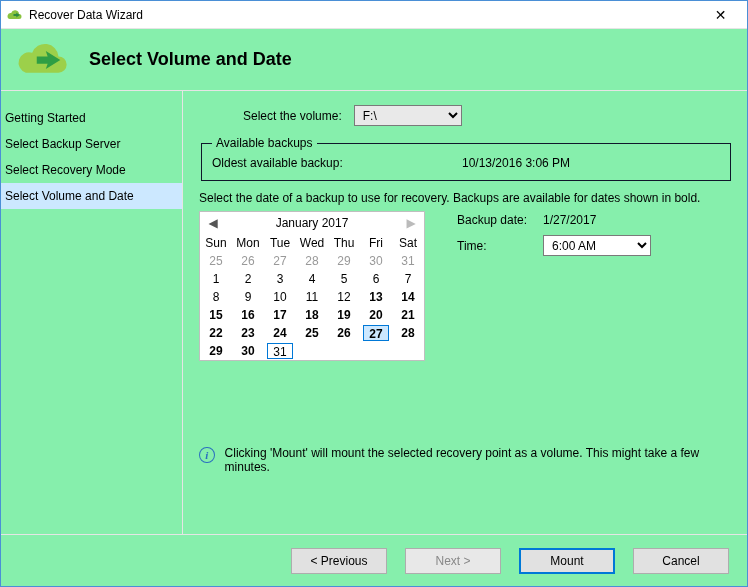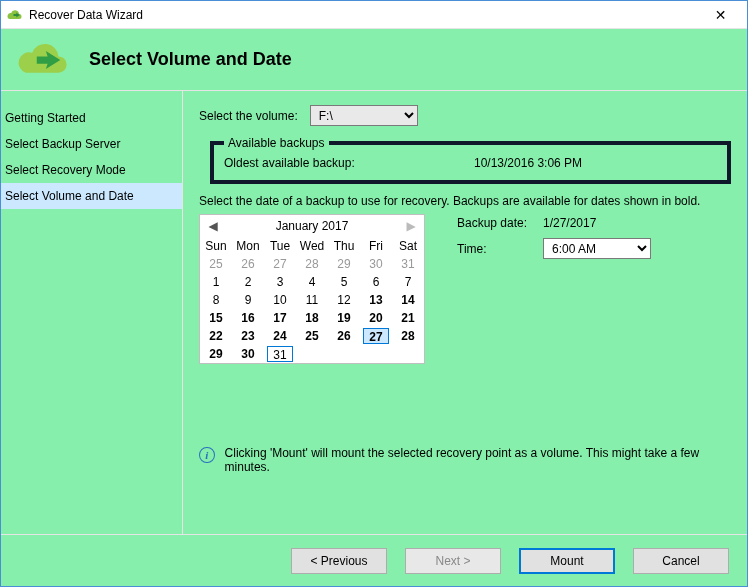--- a/index.html
+++ b/index.html
@@ -59,32 +59,32 @@
   }
   .sidebar .nav-item.selected {
     background: #cce8ff;
   }
   .main {
     flex:1;
     padding: 14px 16px 0 16px;
     position:relative;
   }
   .volume-row { display:flex; align-items:center; gap:12px; margin-bottom:10px;}
-  .volume-row label { font-size:12px; }
+  .volume-row label { font-size:12px;margin-left:44px; }
   .combo {
     font: inherit;
     height: 21px;
     width: 108px;
     border:1px solid #7a7a7a;
     background:#e9e9e9;
     padding: 1px 4px;
   }
   fieldset.available {
-    border:4px solid #0f172a;
-    margin:0 0 10px 11px;
+    border:1px solid #0f172a;
+    margin:0 0 10px 2px;
     padding: 4px 10px 8px 10px;
   }
   fieldset.available legend { font-size:12px; padding:0 4px; }
   .kv-row { display:flex; margin:2px 0; }
   .kv-row .k { width:250px; }
   .instr { margin: 2px 0 6px 0; }
   .date-area {
     display:flex;
     align-items:flex-start;
     gap: 32px;

